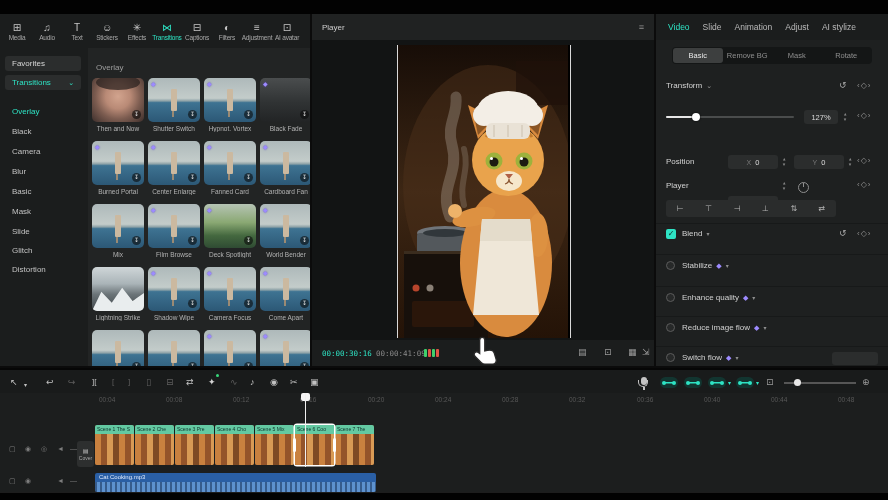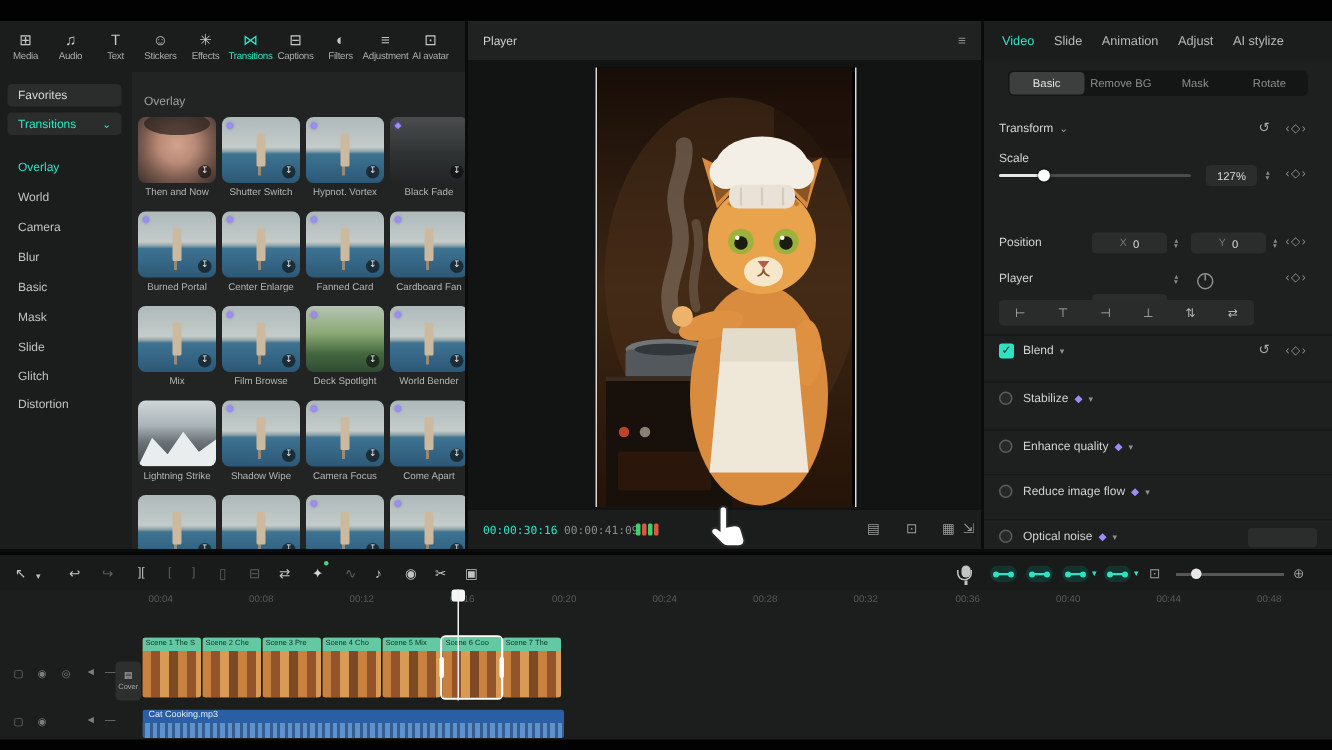--- a/index.html
+++ b/index.html
@@ -182,21 +182,21 @@
 
     <div class="abs" id="sidebar">
       <div class="side-box" style="top:8px">
           <span>Favorites</span>
         </div>
       <div class="side-box group" style="top:27px">
           <span>Transitions</span>
           <span class="chev">⌄</span>
         </div>
       <div class="side-item active" style="top:59px">Overlay</div>
-      <div class="side-item" style="top:79px">World</div>
+      <div class="side-item" style="top:79px">Black</div>
       <div class="side-item" style="top:99px">Camera</div>
       <div class="side-item" style="top:119px">Blur</div>
       <div class="side-item" style="top:139px">Basic</div>
       <div class="side-item" style="top:159px">Mask</div>
       <div class="side-item" style="top:179px">Slide</div>
       <div class="side-item" style="top:198px">Glitch</div>
       <div class="side-item" style="top:217px">Distortion</div>
     </div>
 
     <div class="abs" id="library">
@@ -427,23 +427,20 @@
       <span class="stab">Mask</span>
       <span class="stab">Rotate</span>
     </div>
 
     <div class="irow" style="top:64px">
       <span class="ilabel"><span>Transform</span><span class="sec-chev">⌄</span></span>
       <span class="ic-reset">↺</span>
       <span class="ic-kf">‹◇›</span>
     </div>
 
-    <div class="irow" style="top:84px">
-      <span class="ilabel">Scale</span>
-    </div>
     <div class="irow" style="top:96px">
       <span class="slider-track">
           <span class="slider-fill"></span>
           <span class="slider-handle"></span>
         </span>
       <span class="vbox" style="left:148px;top:0;width:34px">127%</span>
       <span class="stepper" style="left:185px;top:0">
           <span style="transform:rotate(180deg)">▾</span>
           <span>▾</span>
         </span>
@@ -514,21 +511,21 @@
 
     <div class="ihr" style="top:302px"></div>
     <div class="irow" style="top:306px">
       <span class="radio"></span>
       <span class="ilabel" style="left:26px"><span>Reduce image flow</span><span class="gem">◆</span><span class="row-chev">▾</span></span>
     </div>
 
     <div class="ihr" style="top:332px"></div>
     <div class="irow" style="top:336px">
       <span class="radio"></span>
-      <span class="ilabel" style="left:26px"><span>Optical noise</span><span class="gem">◆</span><span class="row-chev">▾</span></span>
+      <span class="ilabel" style="left:26px"><span>Switch flow</span><span class="gem">◆</span><span class="row-chev">▾</span></span>
       <span id="optical-pill"></span>
     </div>
   </div>
 
   <div class="abs" id="tl-toolbar">
     <span class="tb-ico" style="left:10px">↖</span>
     <span class="tb-ico" style="left:24px;font-size:6px;top:9px">▾</span>
     <span class="tb-ico" style="left:46px">↩</span>
     <span class="tb-ico dim" style="left:68px">↪</span>
     <span class="tb-ico" style="left:92px;font-size:8px">][</span>

